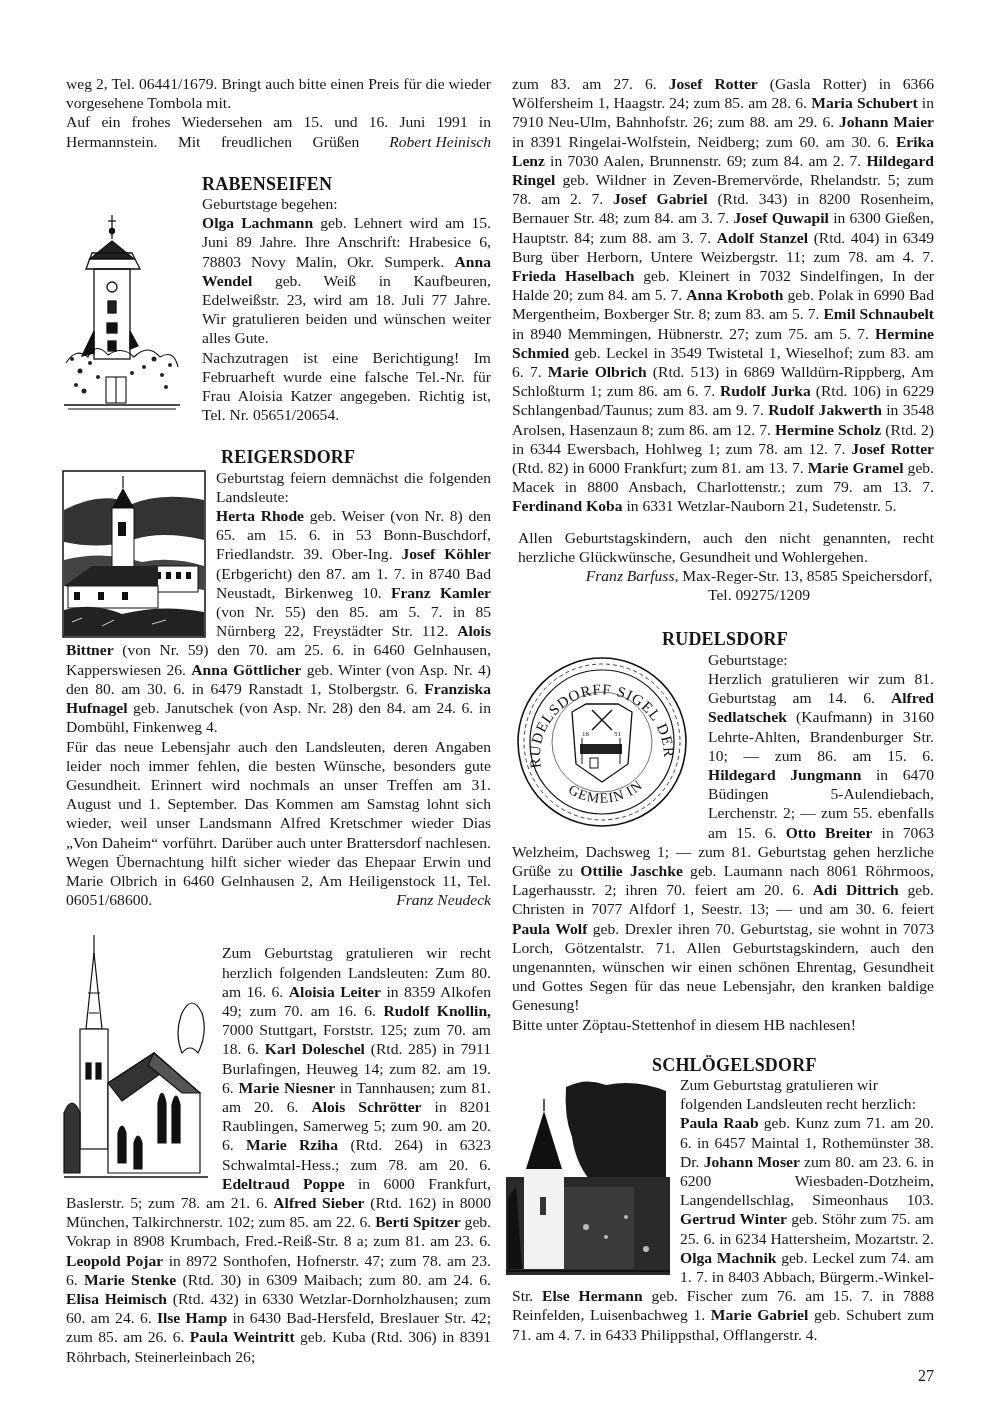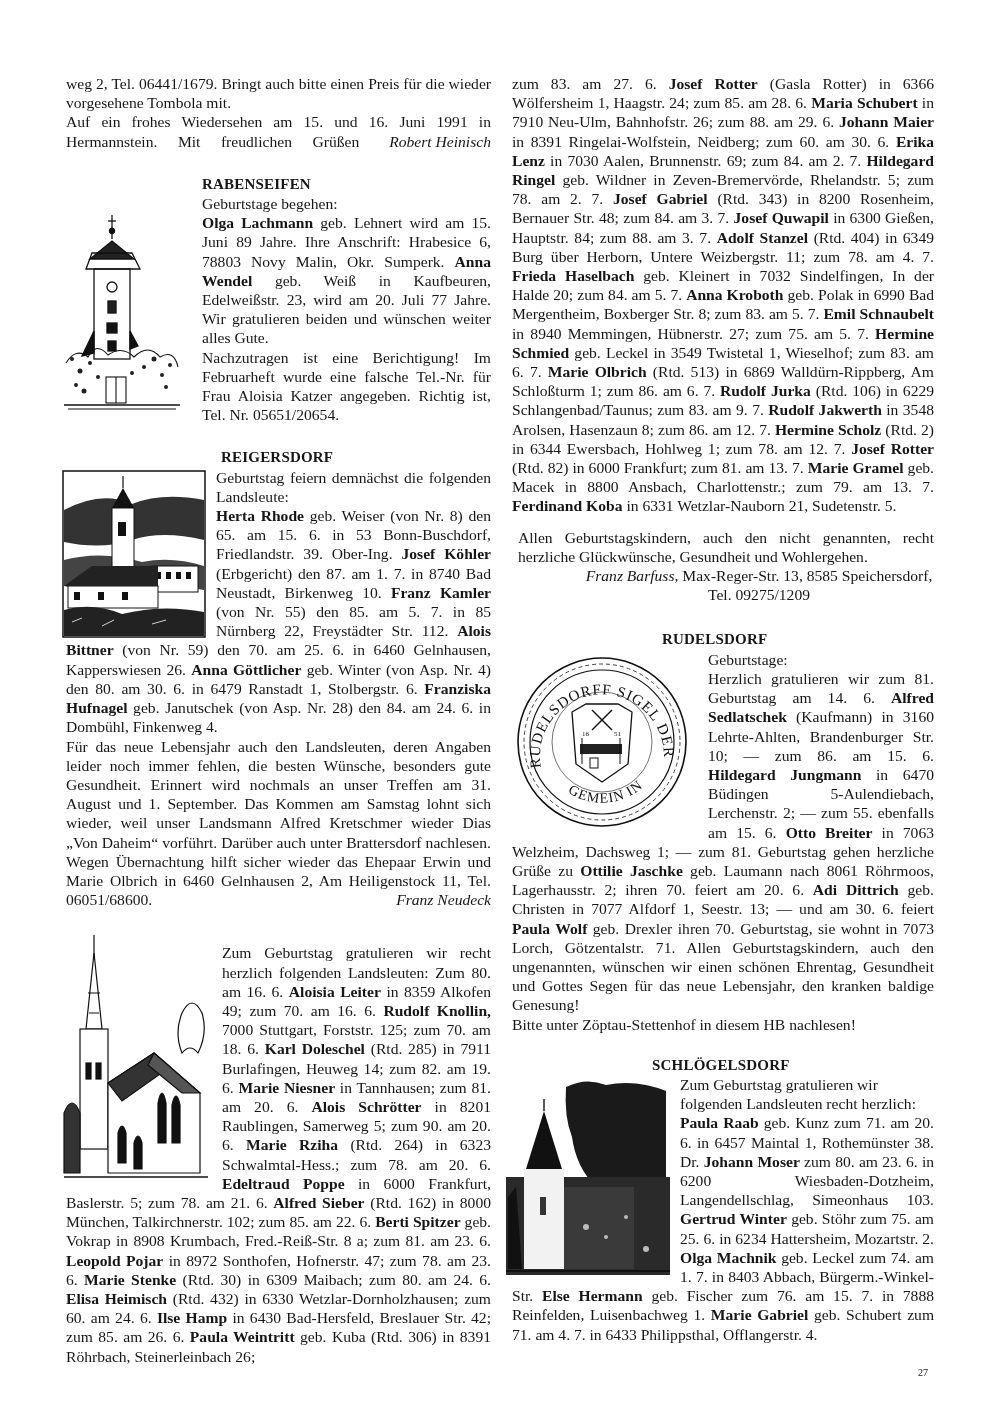--- a/index.html
+++ b/index.html
@@ -8,25 +8,25 @@
   .col { position:absolute; top:74px; font-size:15.6px; line-height:19.2px; }
   .col-left { left:66px; width:425px; }
   .col-right { left:512px; width:422px; }
   .p { margin:0; text-align:justify; hyphens:manual; }
   .p b { font-weight:bold; }
   .p i { font-style:italic; }
   .sign { text-align:right; font-style:italic; }
   .signline { text-align:justify; text-align-last:justify; }
   .signline .right { float:right; font-style:italic;margin-left:30px; }
   .section { position:relative; }
-  .head { font-weight:bold; margin:0; font-size:15px; letter-spacing:0.2px; }
+  .head { font-weight:bold; margin:0; font-size:18px; letter-spacing:0.2px; }
   .fig { float:left; background:#fff; }
   .fig svg { display:block; }
   .indent { padding-left:72px; }
-  .pagenum { position:absolute; left:918px; top:1367px; font-size:10px; }
+  .pagenum { position:absolute; left:918px; top:1367px; font-size:16px; }
   .clear { clear:both; }
 </style>
 </head>
 <body>
 
 <div class="col col-left">
 
   <p class="p"><span>weg 2, Tel. 06441/1679. Bringt auch bitte einen Preis für die wieder vorgesehene Tombola mit.</span></p>
   <p class="p signline">
     <span><span>Auf ein frohes Wiedersehen am 15. und 16. Juni 1991 in Hermannstein. Mit freudlichen Grüßen</span></span>
@@ -68,21 +68,21 @@
           <path d="M4 182 Q14 166 26 176 Q34 160 46 174 Q60 164 72 176 Q86 162 98 176 Q112 168 116 186"></path>
           <rect x="44" y="196" width="20" height="26"></rect>
           <line x1="54" y1="196" x2="54" y2="222"></line>
           <line x1="2" y1="224" x2="118" y2="224" stroke-width="1.6"></line>
           <line x1="6" y1="228" x2="114" y2="228"></line>
         </g>
       </svg>
     </div>
     <h3 class="head" style="padding-left:70px;">RABENSEIFEN</h3>
     <p class="p"><span>Geburtstage begehen:</span></p>
-    <p class="p"><b>Olga Lachmann</b><span> geb. Lehnert wird am 15. Juni 89 Jahre. Ihre Anschrift: Hrabesice 6, 78803 Novy Malin, Okr. Sumperk. </span><b>Anna Wendel</b><span> geb. Weiß in Kaufbeuren, Edelweißstr. 23, wird am 20. Juli 77 Jahre. Wir gratulieren beiden und wünschen weiter alles Gute.</span></p>
+    <p class="p"><b>Olga Lachmann</b><span> geb. Lehnert wird am 15. Juni 89 Jahre. Ihre Anschrift: Hrabesice 6, 78803 Novy Malin, Okr. Sumperk. </span><b>Anna Wendel</b><span> geb. Weiß in Kaufbeuren, Edelweißstr. 23, wird am 18. Juli 77 Jahre. Wir gratulieren beiden und wünschen weiter alles Gute.</span></p>
     <p class="p"><span>Nachzutragen ist eine Berichtigung! Im Februarheft wurde eine falsche Tel.-Nr. für Frau Aloisia Katzer angegeben. Richtig ist, Tel. Nr. 05651/20654.</span></p>
     <div class="clear"></div>
   </div>
 
   <div class="section" style="margin-top:24px;">
     <h3 class="head" style="padding-left:155px;">REIGERSDORF</h3>
     <div class="fig" style="width:144px;height:168px;margin:2px 10px 0 -4px;">
       <svg width="144" height="168" viewBox="0 0 144 168">
         <rect x="1" y="1" width="142" height="166" fill="#fff" stroke="#111" stroke-width="1.5"></rect>
         <path d="M2 40 Q40 20 70 34 Q100 22 142 30 L142 70 Q100 60 70 70 Q40 80 2 72 Z" fill="#333"></path>

